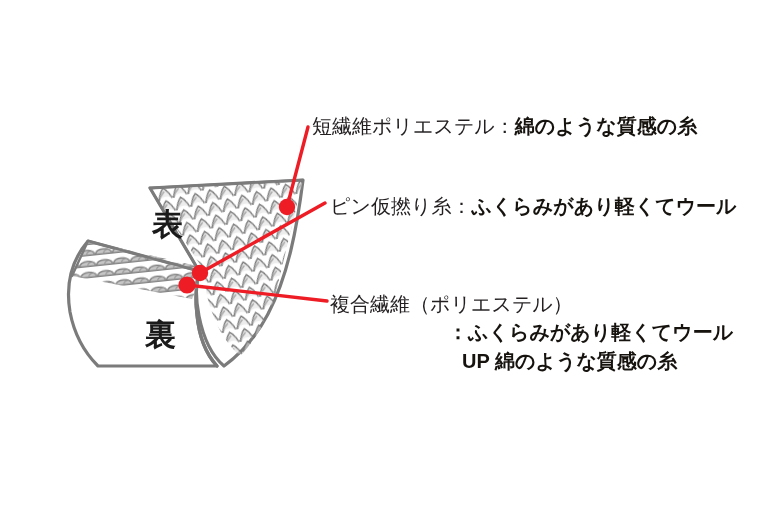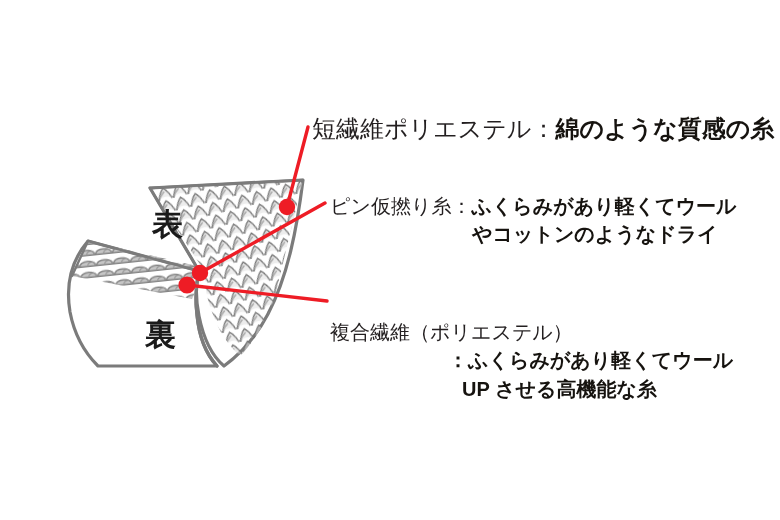--- a/index.html
+++ b/index.html
@@ -37,39 +37,38 @@
     font-weight: 400;
     color: #231f20;
   }
   .callout .desc {
     font-weight: 700;
     color: #16130f;
   }
   .callout-1 {
     left: 312px;
     top: 112px;
-    font-size: 24px;
+    font-size: 20px;
   }
   .callout-2 {
     left: 330px;
     top: 192px;
     font-size: 20px;
   }
   .callout-2 .lines {
     display: block;
   }
   .callout-2 .l2, .callout-2 .l3 {
     display: block;
     margin-left: 142px;
   }
   .callout-3 {
     left: 330px;
     top: 290px;
     font-size: 20px;
-    margin-top: 28px;
   }
   .callout-3 .l1 { display: block; }
   .callout-3 .l2 { display: block; margin-left: 118px; }
   .callout-3 .l3 { display: block; margin-left: 132px; }
   .face-label {
     position: absolute;
     font-weight: 700;
     font-size: 31px;
     color: #1a1a1a;
     font-family: "DejaVu Sans", "Liberation Sans", sans-serif;
@@ -172,23 +171,22 @@
 
   <div class="callout callout-1">
     <span class="term">短繊維ポリエステル：</span><span class="desc">綿のような質感の糸</span>
   </div>
 
   <div class="callout callout-2">
     <span class="lines">
       <span class="l1">
         <span class="term">ピン仮撚り糸：</span><span class="desc">ふくらみがあり軽くてウール</span>
       </span>
-      <span class="l2 desc">やコットンのようなドライ</span>
     </span>
   </div>
 
   <div class="callout callout-3">
     <span class="l1 term">複合繊維（ポリエステル）</span>
     <span class="l2 desc">：ふくらみがあり軽くてウール</span>
-    <span class="l3 desc">UP させる高機能な糸</span>
+    <span class="l3 desc">UP 綿のような質感の糸</span>
   </div>
 
 </div>
 
 </body></html>

